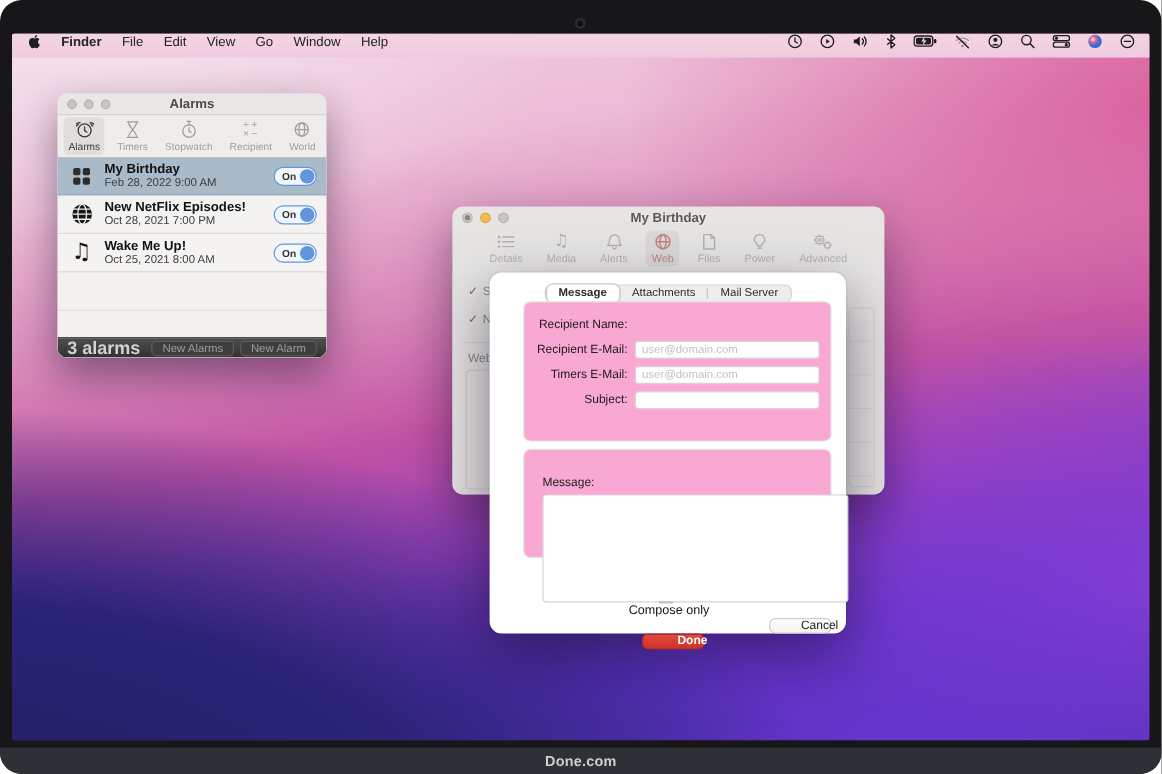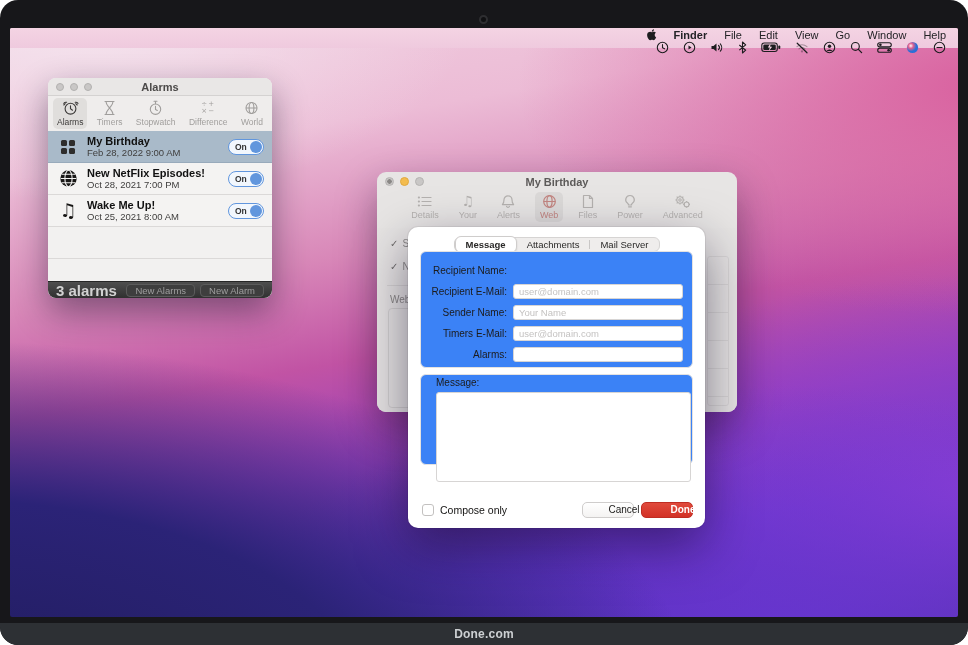--- a/index.html
+++ b/index.html
@@ -16,21 +16,21 @@
     background:
       radial-gradient(90% 70% at 8% -2%, #f4e4ee 0%, rgba(244,228,238,0) 45%),
       radial-gradient(95% 75% at 103% 10%, #d9619f 0%, rgba(217,97,159,0) 52%),
       radial-gradient(130% 100% at -8% 115%, #201c5c 0%, #2b2377 35%, rgba(43,35,119,0) 62%),
       radial-gradient(110% 90% at 80% 110%, #6c36d8 0%, rgba(108,54,216,0) 55%),
       radial-gradient(80% 60% at 102% 78%, #8a3ed2 0%, rgba(138,62,210,0) 60%),
       linear-gradient(170deg, #f1cfe0 0%, #ecbcd6 20%, #d887b8 38%, #c153a4 52%, #9a41bb 66%, #5c33c0 82%, #342a84 100%);
   }
 
   
-  .menubar { position:absolute; left:0; top:0; right:0; height:20px; background:linear-gradient(#f4d4e3,#efcade); display:flex; align-items:flex-end; padding:0 12px; color:#232326; font-size:11px;flex-direction:column; }
+  .menubar { position:absolute; left:0; top:0; right:0; height:20px; background:linear-gradient(#f4d4e3,#efcade); display:flex; align-items:flex-start; padding:0 12px; color:#232326; font-size:11px; }
   .menubar .left { display:flex; align-items:center; gap:17px; }
   .menubar .appname { font-weight:bold; }
   .menubar .right { margin-left:auto; display:flex; align-items:center; gap:14px; }
   .mi { display:flex; align-items:center; }
   .mi svg { display:block; }
 
   
   .lights { position:absolute; left:8px; top:5px; display:flex; gap:6px; }
   .light { width:9px; height:9px; border-radius:50%; }
 
@@ -85,31 +85,31 @@
   .bfaint { position:absolute; border:1px solid #d8d6d5; border-radius:3px;
     background-image:linear-gradient(#d8d6d5 1px, transparent 1px); background-size:100% 28px; background-position:0 27px; }
 
   
   .sheet { position:absolute; left:398px; top:199px; width:297px; height:301px; background:#ffffff; border-radius:10px; box-shadow:0 18px 50px rgba(15,8,35,.50), 0 0 0 1px rgba(0,0,0,.06); }
   .segwrap { position:absolute; top:10px; left:0; right:0; display:flex; justify-content:center; }
   .seg { display:flex; align-items:center; background:#efedec; border:1px solid #d6d4d3; border-radius:6px; height:15px;justify-content:space-between; }
   .seg .s { font-size:9.5px; color:#2b2a29; padding:0 10px; display:flex; align-items:center; height:100%; }
   .seg .s.sel { background:#ffffff; border:1px solid #cfcdcc; border-radius:6px; height:17px; margin:-1px 0; box-shadow:0 1px 2px rgba(0,0,0,.12); font-weight:bold; }
   .seg .sep { width:1px; height:9px; background:#c9c7c6; }
-  .gbox { position:absolute; left:12px; right:12px; border:1px solid #e4e2e1; background:#3b82f6; border-radius:6px; }
+  .gbox { position:absolute; left:28px; right:12px; border:1px solid #e4e2e1; background:#f9a8d4; border-radius:6px; }
   .gbox1 { top:24px; height:117px; padding-top:8px; }
   .frow { display:flex; align-items:center; height:21px; padding-right:9px; }
   .frow label { width:92px; text-align:right; font-size:10px; color:#1c1b1a; padding-right:6px; white-space:nowrap; }
   .frow input { flex:1; height:15px; border:1px solid #d7d5d4; border-radius:3px; background:#fff; font-size:9.5px; padding:0 5px; color:#333; font-family:"Liberation Sans", sans-serif; outline:none; }
   .frow input::placeholder { color:#c4c2c1; }
   .frow input.hl { border:1.5px solid #d77e7e; box-shadow:0 0 0 1.5px rgba(222,140,140,.35); }
-  .gbox2 { top:147px; height:91px; padding:1px 8px; }
+  .gbox2 { top:147px; height:91px; padding:21px 8px; }
   .gbox2 .mlabel { font-size:10px; color:#1c1b1a; margin:1px 0 4px 7px; }
   .gbox2 textarea { display:block; width:255px; height:90px; margin-left:7px; border:1px solid #d7d5d4; border-radius:3px; background:#fff; resize:none; outline:none; font-family:"Liberation Sans", sans-serif; font-size:10px; padding:4px; }
-  .sheetfoot { position:absolute; left:14px; right:12px; bottom:10px; height:17px; display:flex; align-items:center; }
+  .sheetfoot { position:absolute; left:14px; right:12px; bottom:10px; height:17px; display:flex; align-items:center;flex-direction:column; }
   .cbx { width:12px; height:12px; border:1px solid #c3c1c0; border-radius:3px; background:#fff; margin-right:6px; }
   .cbl { font-size:10.5px; color:#141312; }
   .btn { height:16px; border-radius:5px; font-size:10px; display:flex; align-items:center; justify-content:center;padding-left:32px; }
   .btn.cancel { width:52px; background:linear-gradient(#ffffff,#f4f3f2); border:1px solid #cfcdcc; color:#1c1b1a; margin-left:auto; }
   .btn.done { width:52px; background:linear-gradient(#e04a3c,#d23227); border:1px solid #bf2d23; color:#ffffff; font-weight:bold; margin-left:7px; }
 </style>
 </head>
 <body>
 
 <div class="frame">
@@ -249,21 +249,21 @@
                 <path d="M6 1.2h3M7.5 1.2v2.6" stroke-linecap="round"></path>
               </g>
             </svg>
           <span>Stopwatch</span>
         </div>
         <div class="atab">
           <span class="diff">
               <span>÷+</span>
               <span>×−</span>
             </span>
-          <span>Difference</span>
+          <span>Recipient</span>
         </div>
         <div class="atab">
           <svg width="15" height="16" viewBox="0 0 15 16">
               <g fill="none" stroke="#a09e9c" stroke-width="1.1">
                 <circle cx="7.5" cy="8" r="5.5"></circle>
                 <ellipse cx="7.5" cy="8" rx="2.4" ry="5.5"></ellipse>
                 <path d="M2 8h11"></path>
               </g>
             </svg>
           <span>World</span>
@@ -345,21 +345,21 @@
           <svg width="16" height="15" viewBox="0 0 16 15">
               <g stroke="#b4b1af" stroke-width="1.2" stroke-linecap="round">
                 <path d="M5 3.5h9M5 7.5h9M5 11.5h9"></path>
                 <path d="M1.8 3.5h.2M1.8 7.5h.2M1.8 11.5h.2" stroke-width="2"></path>
               </g>
             </svg>
           <span>Details</span>
         </div>
         <div class="btab">
           <span class="mediachar">♫</span>
-          <span>Your</span>
+          <span>Media</span>
         </div>
         <div class="btab">
           <svg width="14" height="15" viewBox="0 0 14 15">
               <path d="M7 1.8a4 4 0 0 1 4 4c0 3 .8 4 1.6 4.8H1.4C2.2 9.8 3 8.8 3 5.8a4 4 0 0 1 4-4z" fill="none" stroke="#b4b1af" stroke-width="1.2" stroke-linejoin="round"></path>
               <path d="M5.6 12.4a1.5 1.5 0 0 0 2.8 0" fill="none" stroke="#b4b1af" stroke-width="1.2" stroke-linecap="round"></path>
             </svg>
           <span>Alerts</span>
         </div>
         <div class="btab sel">
           <svg width="15" height="15" viewBox="0 0 15 15">
@@ -427,29 +427,25 @@
 
       <div class="gbox gbox1">
         <div class="frow">
           <label>Recipient Name:</label>
         </div>
         <div class="frow">
           <label>Recipient E-Mail:</label>
           <input placeholder="user@domain.com" style="">
         </div>
         <div class="frow">
-          <label>Sender Name:</label>
-          <input placeholder="Your Name" style="">
-        </div>
-        <div class="frow">
           <label>Timers E-Mail:</label>
           <input placeholder="user@domain.com" style="">
         </div>
         <div class="frow">
-          <label>Alarms:</label>
+          <label>Subject:</label>
           <input placeholder="" style="">
         </div>
       </div>
 
       <div class="gbox gbox2">
         <div class="mlabel">Message:</div>
         <textarea style=""></textarea>
       </div>
 
       <div class="sheetfoot">

